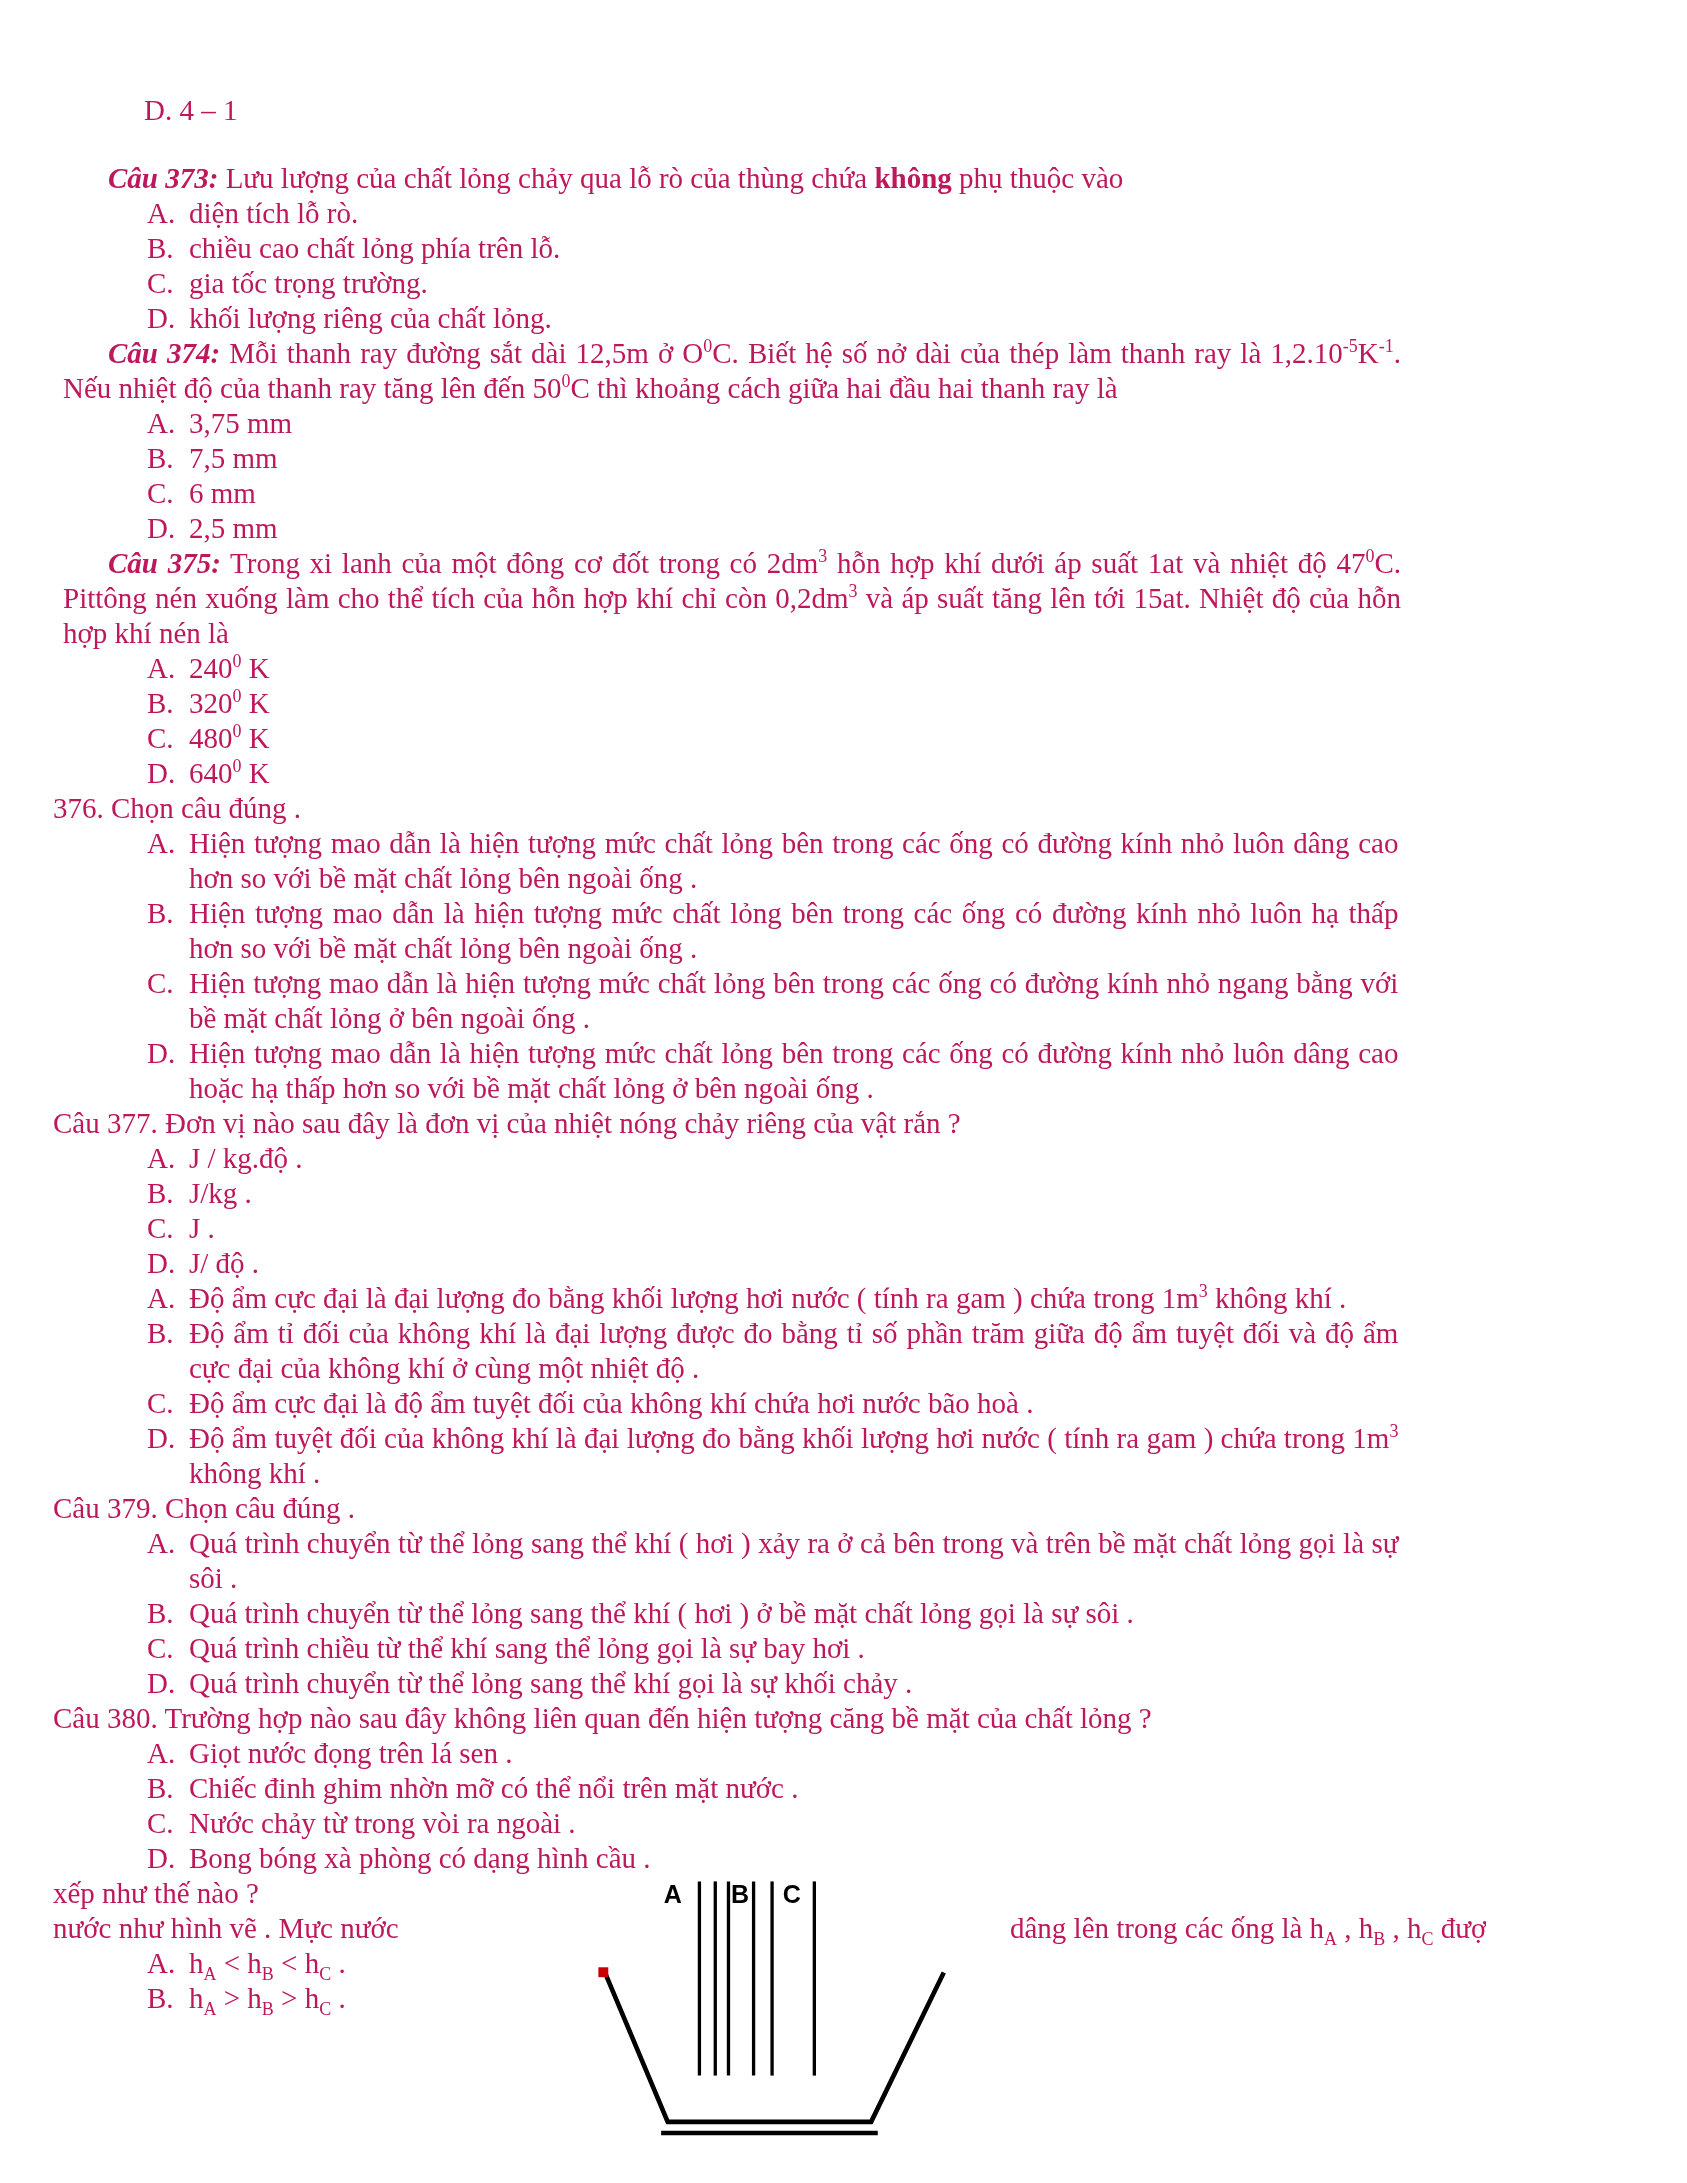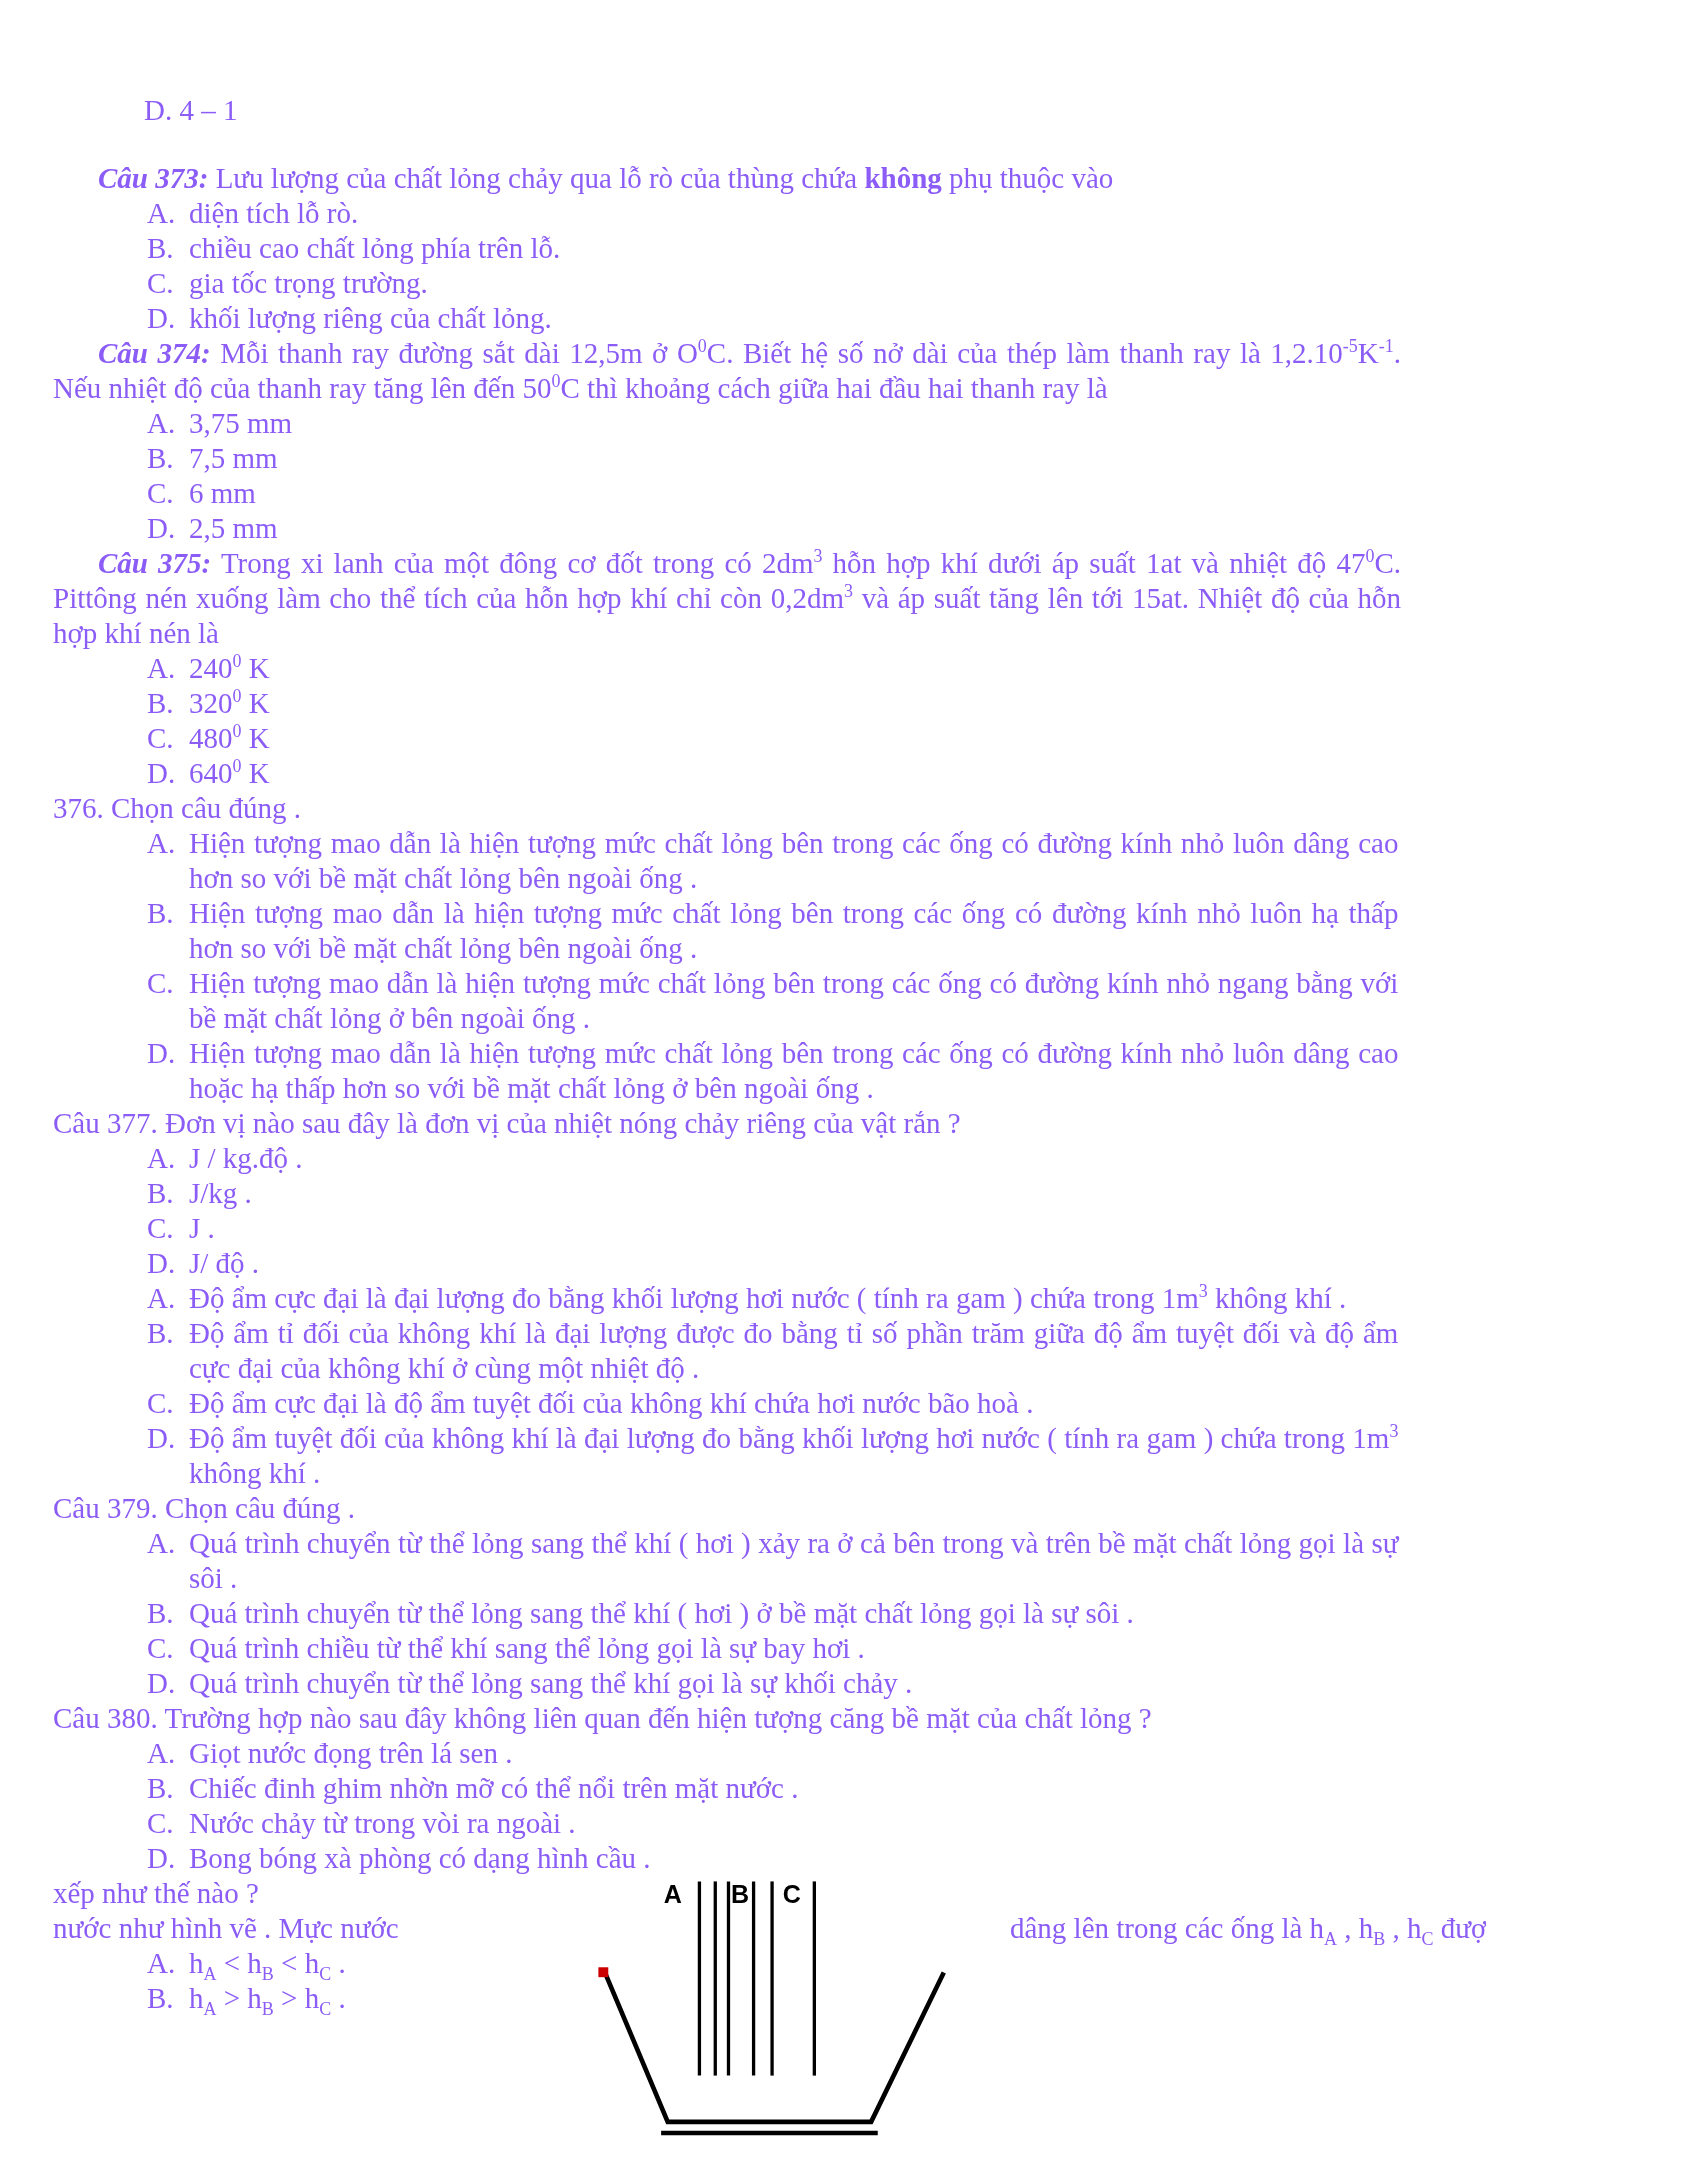--- a/index.html
+++ b/index.html
@@ -1,28 +1,28 @@
 <!DOCTYPE html>
 <html style="font-size:10.6px"><head>
 <meta charset="utf-8">
 <style>
   * { margin:0; padding:0; box-sizing:border-box; }
   html,body { background:#ffffff; }
   .page {
     width:1486px; height:2183px; background:#ffffff; position:relative; overflow:hidden;
-    font-family:"Liberation Serif", serif; font-size:29px; line-height:35px; color:#8b5cf6;
+    font-family:"Liberation Serif", serif; font-size:29px; line-height:35px; color:#be185d;
     padding:93px 85px 0 53px;
   }
   .b { font-weight:bold; }
   .i { font-style:italic; }
   sup { font-size:62%; line-height:0; vertical-align:super; }
   sub { font-size:62%; line-height:0; vertical-align:sub; }
   .stray { margin-left:91px; margin-bottom:33px; }
   .q-stem { text-align:justify; }
-  .q-stem.indent { text-indent:45px; }
+  .q-stem.indent { text-indent:45px;margin-left:10px; }
   .opt { display:flex; margin-left:94px; }
   .opt-letter { flex:0 0 42px; }
   .opt-text { flex:1; text-align:justify; padding-right:2.6px; }
   .split-row { position:relative; height:35px; white-space:nowrap; }
   .split-right { position:absolute; left:957px; top:0; }
   .fig { position:absolute; left:595px; top:1826px; width:370px; height:284px; }
   .tube { stroke:#000; stroke-width:5; }
   .basin { stroke:#000; stroke-width:7; fill:none; }
   .fig-label { font:bold 38px "Liberation Sans", sans-serif; fill:#000; }
 </style>

